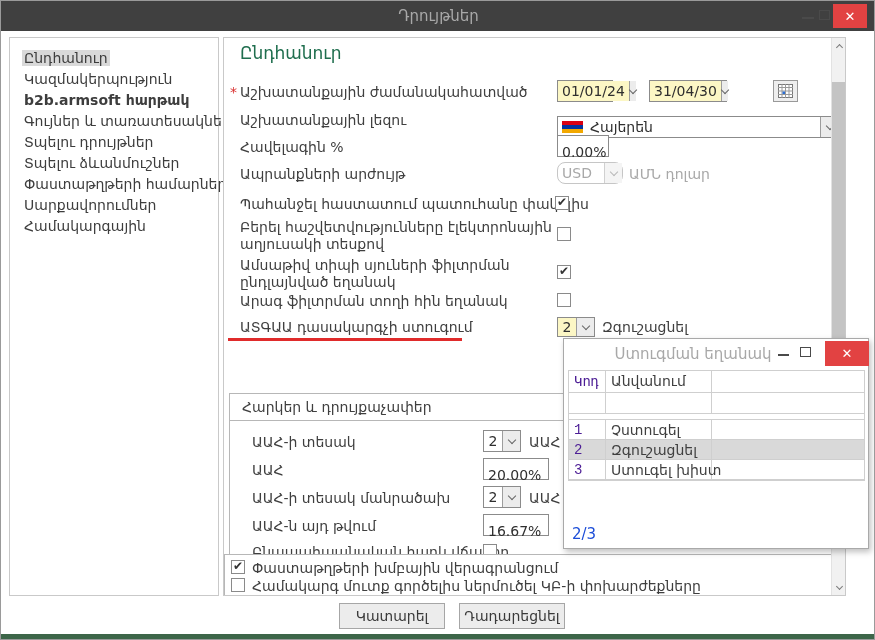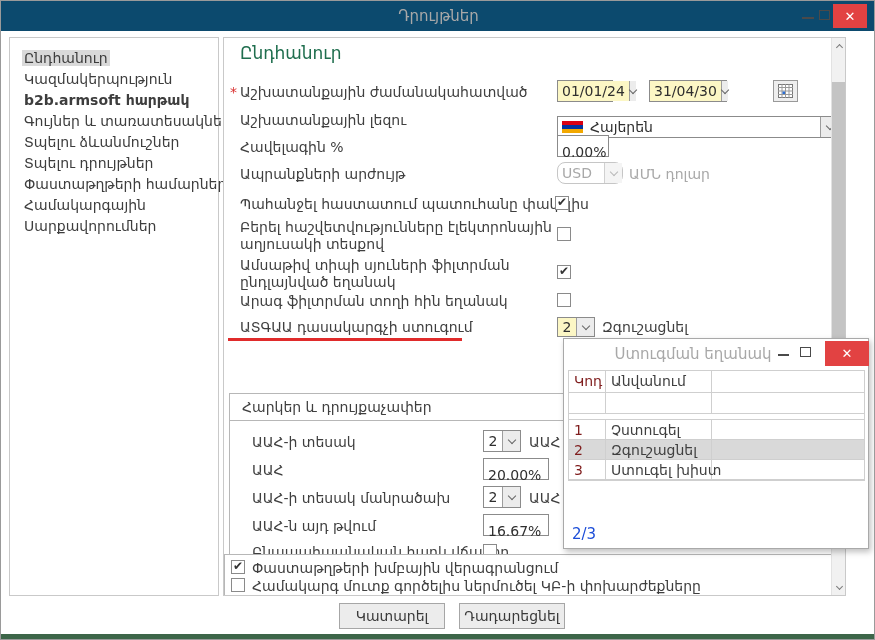--- a/index.html
+++ b/index.html
@@ -1,20 +1,20 @@
 <!DOCTYPE html>
 <html><head>
 <meta charset="utf-8">
 <style>
   * { margin:0; padding:0; box-sizing:border-box; }
   html,body { width:875px; height:640px; font-family:"DejaVu Sans", sans-serif; }
   .win { position:relative; width:875px; height:640px; background:#fff; border:1px solid #9a9a9a; overflow:hidden; }
 
   
-  .titlebar { position:absolute; left:0; top:0; width:875px; height:30px; background:#0c4a6e; }
+  .titlebar { position:absolute; left:0; top:0; width:875px; height:30px; background:#404040; }
   .title { position:absolute; left:0; top:6px; width:100%; text-align:center; font-size:15px; color:#a8a8a8; }
   .tb-min { position:absolute; left:801px; top:16px; width:12px; height:2px; background:#4a4a4a; cursor:pointer; }
   .tb-max { position:absolute; left:818px; top:9px; width:11px; height:10px; border:1.5px solid #4a4a4a; cursor:pointer; }
   .tb-close { position:absolute; width:34px; height:24px; background:#e24242; color:#fff; font-size:13px;
               display:flex; align-items:center; justify-content:center; cursor:pointer; }
   .win .tb-close.main { left:832px; top:3px; }
 
   
   .sidebar { position:absolute; left:8px; top:36px; width:210px; height:559px; border:1px solid #c9c9c9; background:#fff; padding:10px 0 0 12px; }
   .side-item { font-size:14px; color:#3d3d3d; line-height:21px; white-space:nowrap; cursor:pointer; }
@@ -73,21 +73,21 @@
   .popup { position:absolute; left:562px; top:337px; width:306px; height:211px; background:#fff; border:1px solid #a9a9a9; box-shadow:2px 3px 6px rgba(0,0,0,.25); }
   .p-title { position:absolute; left:0; top:6px; width:258px; text-align:center; font-size:15px; color:#a8a8a8; }
   .p-min { position:absolute; left:214px; top:15px; width:11px; height:2px; background:#4a4a4a; cursor:pointer; }
   .p-max { position:absolute; left:236px; top:8px; width:11px; height:10px; border:1.5px solid #4a4a4a; cursor:pointer; }
   .popup .tb-close.pop { left:261px; top:2px; width:44px; height:25px; }
 
   .ptable { position:absolute; left:4px; top:31px; width:297px; border:1px solid #cfcfcf; background:#fff; }
   .prow { display:flex; border-bottom:1px solid #cfcfcf; height:22px; }
   .prow.data { height:20px; }
   .prow:last-child { border-bottom:1px solid #cfcfcf; }
-  .pc1 { width:37px; border-right:1px solid #cfcfcf; padding:2px 5px; font-size:14px; color:#7f1d1d; }
+  .pc1 { width:37px; border-right:1px solid #cfcfcf; padding:2px 5px; font-size:14px; color:#4c1d95;font-family:Liberation Mono, monospace; }
   .pc2 { width:106px; border-right:1px solid #cfcfcf; padding:2px 5px; font-size:14px; color:#3f3f3f; white-space:nowrap; }
   .pc3 { flex:1; }
   .prow.selrow { background:#d9d9d9; }
   .pspacer { height:6px; border-bottom:1px solid #cfcfcf; }
   .p-status { position:absolute; left:8px; top:186px; font-size:15px; color:#1d4ed8; }
 
   .cal-svg { display:block; }
 </style>
 </head>
 <body>
@@ -99,25 +99,25 @@
     <div class="tb-min"></div>
     <div class="tb-max"></div>
     <div class="tb-close main">✕</div>
   </div>
 
   <div class="sidebar">
     <div class="side-item sel"><span>Ընդհանուր</span></div>
     <div class="side-item"><span>Կազմակերպություն</span></div>
     <div class="side-item bold"><span>b2b.armsoft հարթակ</span></div>
     <div class="side-item"><span>Գույներ և տառատեսակներ</span></div>
+    <div class="side-item"><span>Տպելու դրույթներ</span></div>
     <div class="side-item"><span>Տպելու ձևանմուշներ</span></div>
-    <div class="side-item"><span>Տպելու դրույթներ</span></div>
     <div class="side-item"><span>Փաստաթղթերի համարներ</span></div>
+    <div class="side-item"><span>Սարքավորումներ</span></div>
     <div class="side-item"><span>Համակարգային</span></div>
-    <div class="side-item"><span>Սարքավորումներ</span></div>
   </div>
 
   <div class="panel">
     <div class="heading">Ընդհանուր</div>
 
     <div class="req" style="left:6px; top:46px;">*</div>
     <div class="lbl" style="left:16px; top:46px;">Աշխատանքային ժամանակահատված</div>
     <div class="combo" style="left:333px; top:42px; width:56px;">
       <div class="val yellow">01/01/24</div>
       <div class="dd">

